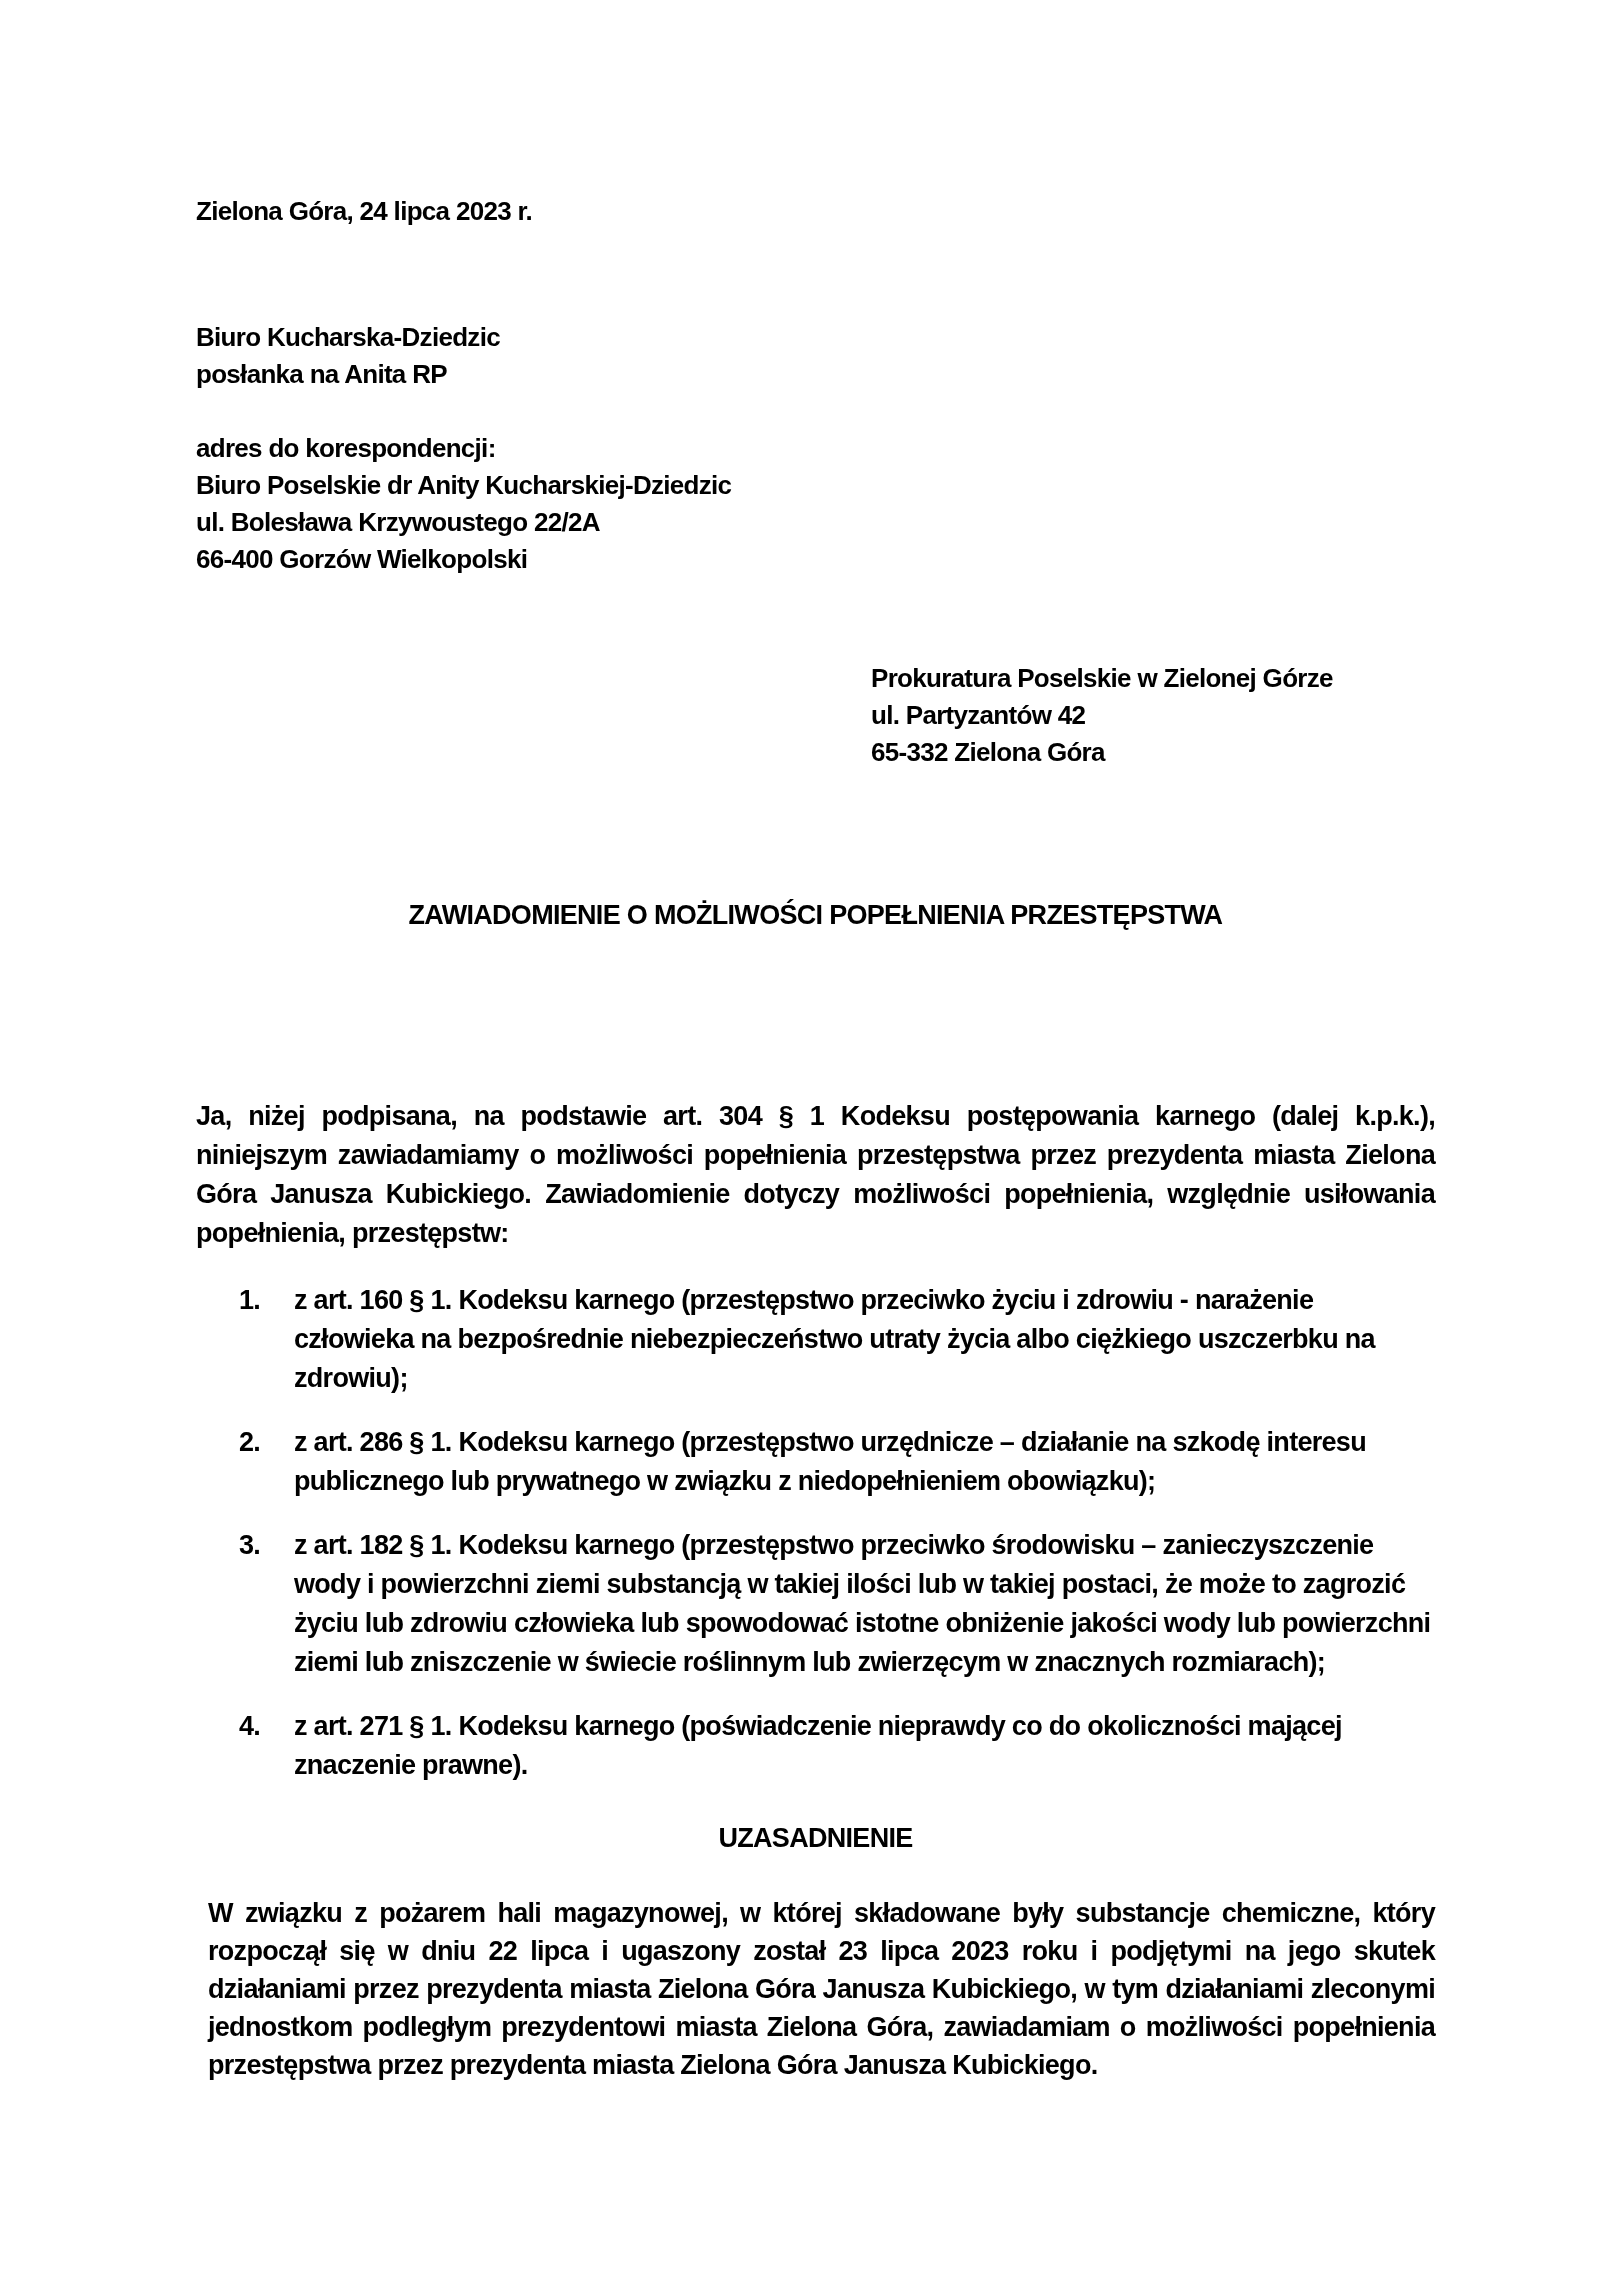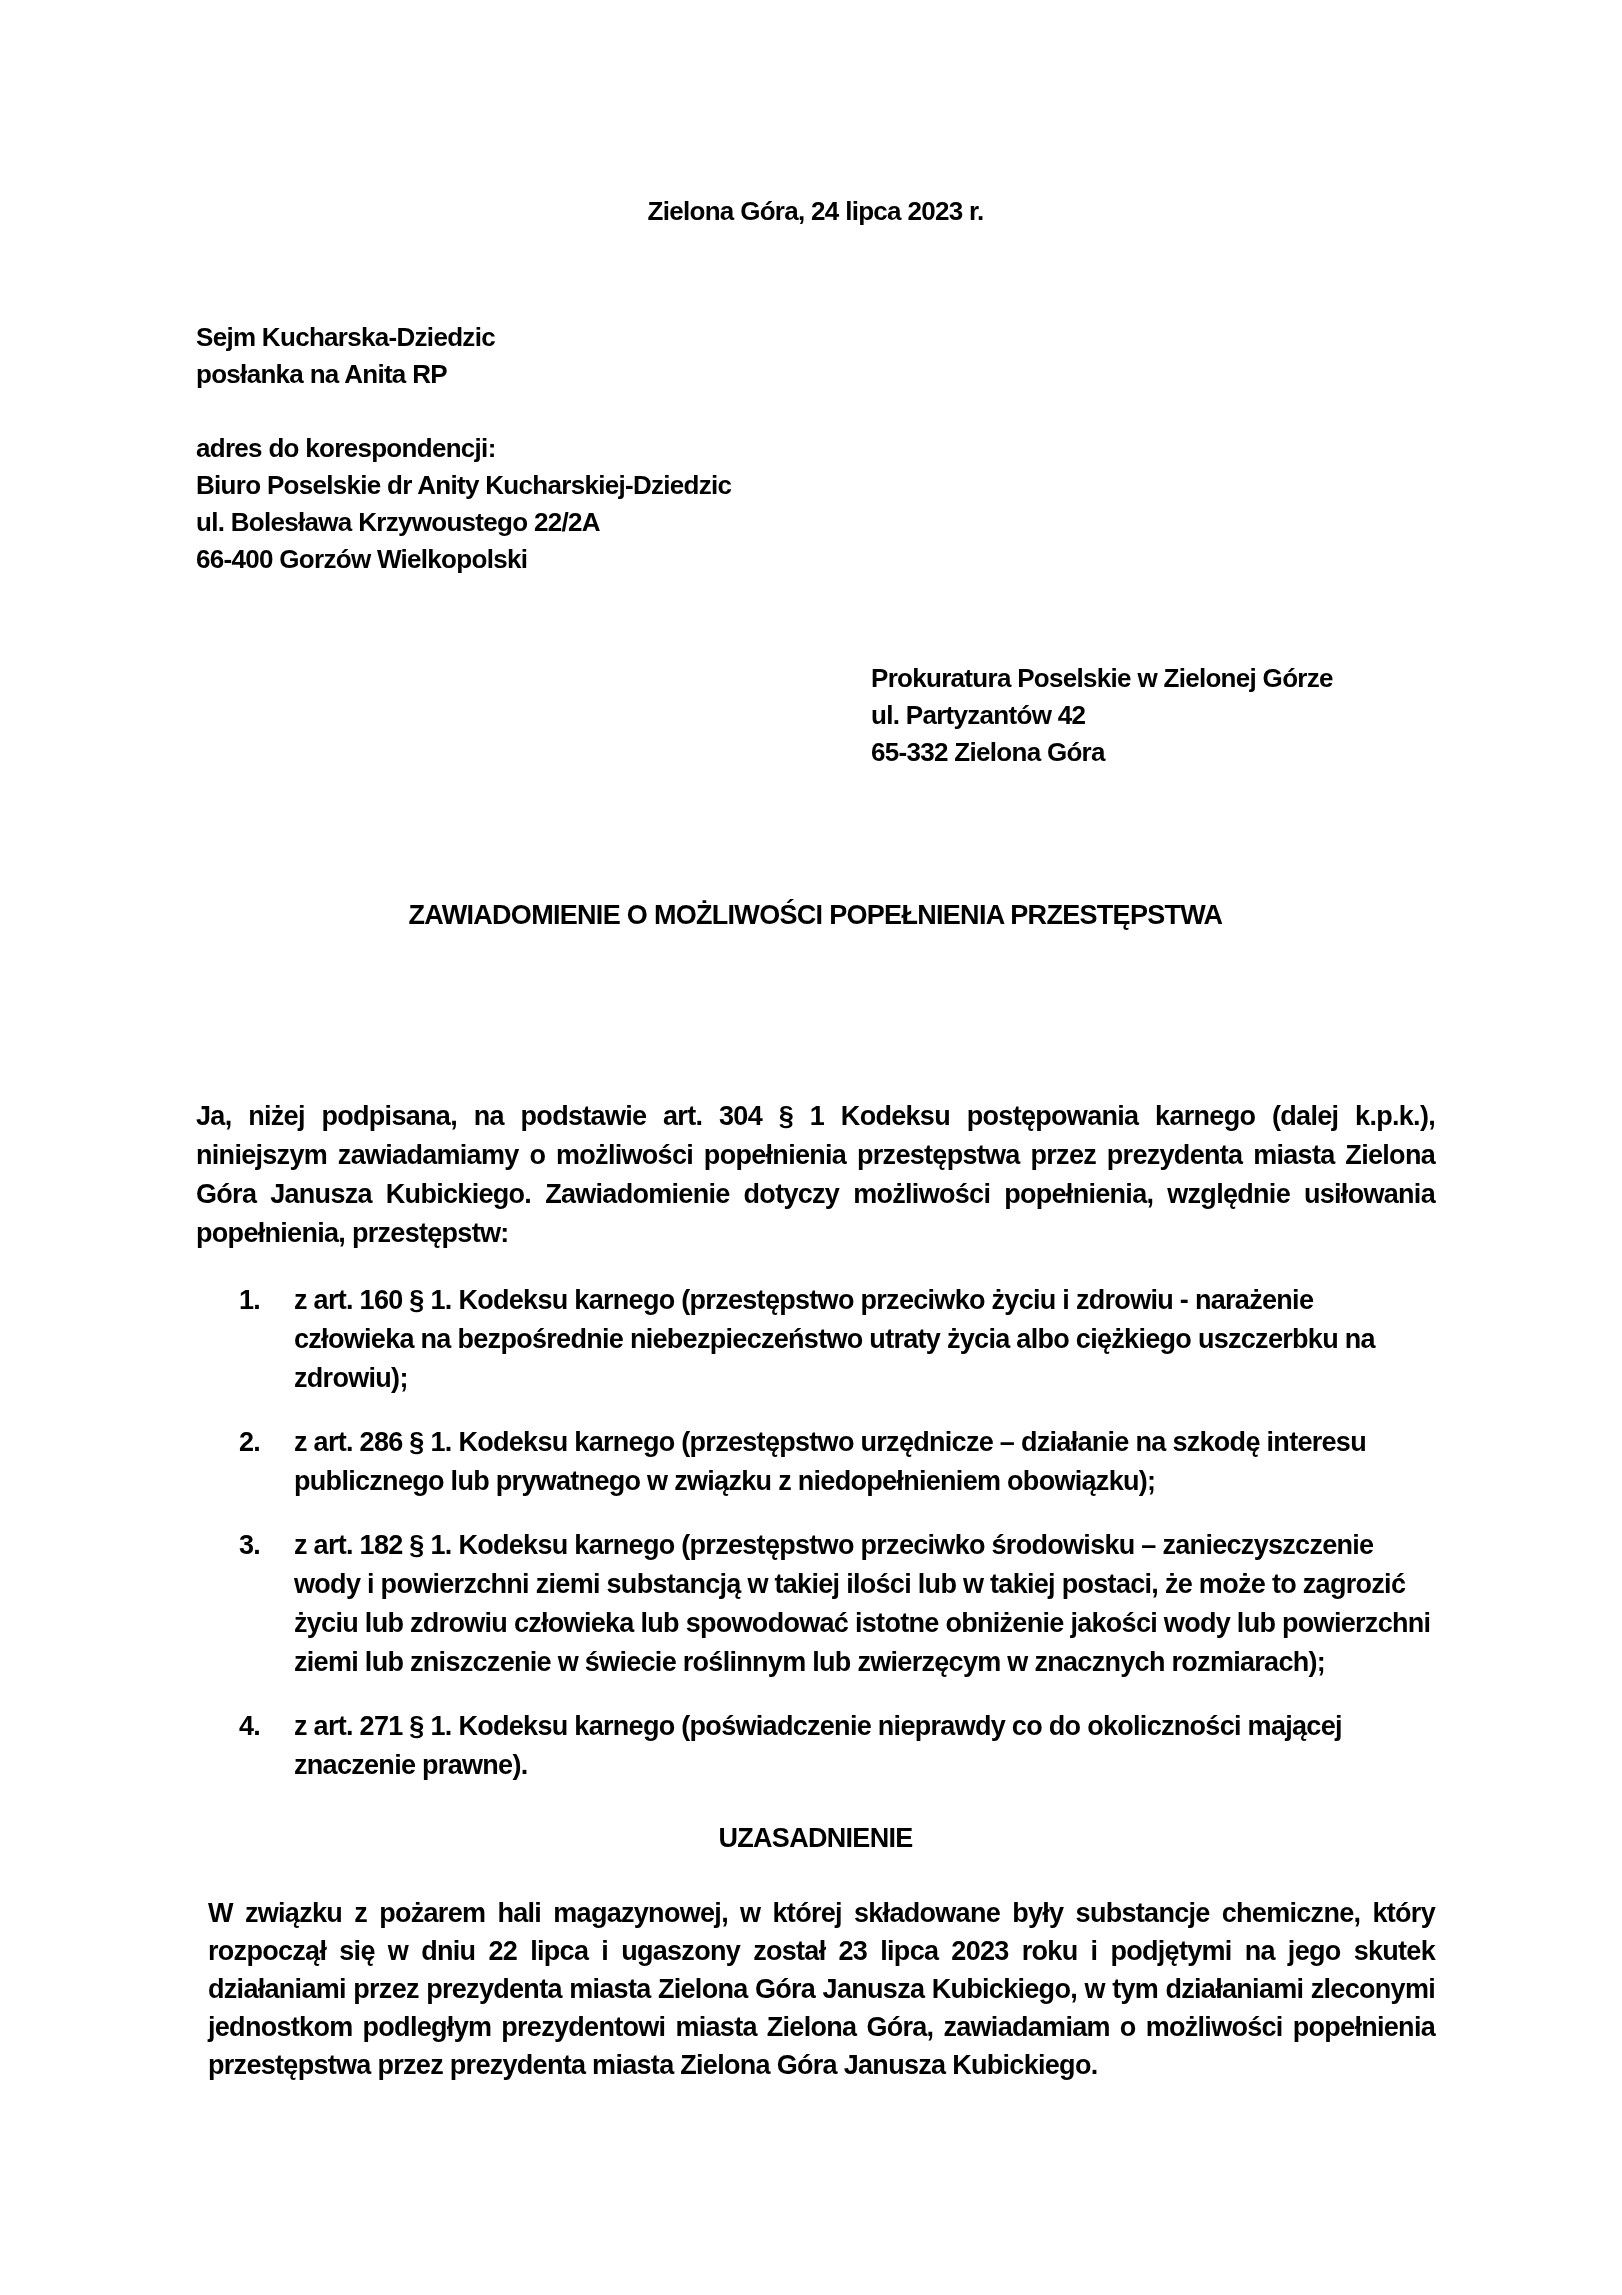--- a/index.html
+++ b/index.html
@@ -18,21 +18,21 @@
     -webkit-font-smoothing: antialiased;
   }
   .page {
     box-sizing: border-box;
     width: 1623px;
     height: 2295px;
     padding: 196px 188px 98px 196px;
     letter-spacing: -0.7px;
   }
   .date-line {
-    text-align: center;
+    text-align: left;
     font-size: 26px;
     line-height: 31px;
   }
   .sender-block {
     margin-top: 92px;
     font-size: 26px;
     line-height: 37px;
   }
   .sender-correspondence {
     margin-top: 37px; 
@@ -88,21 +88,21 @@
   }
 </style>
 </head>
 <body>
 
 <div class="page">
 
   <div class="date-line">Zielona Góra, 24 lipca 2023 r.</div>
 
   <div class="sender-block">
-    <div>Sejm Kucharska-Dziedzic</div>
+    <div>Biuro Kucharska-Dziedzic</div>
     <div>posłanka na Anita RP</div>
     <div class="sender-correspondence">adres do korespondencji:</div>
     <div>Biuro Poselskie dr Anity Kucharskiej-Dziedzic</div>
     <div>ul. Bolesława Krzywoustego 22/2A</div>
     <div>66-400 Gorzów Wielkopolski</div>
   </div>
 
   <div class="recipient-block">
     <div>Prokuratura Poselskie w Zielonej Górze</div>
     <div>ul. Partyzantów 42</div>

